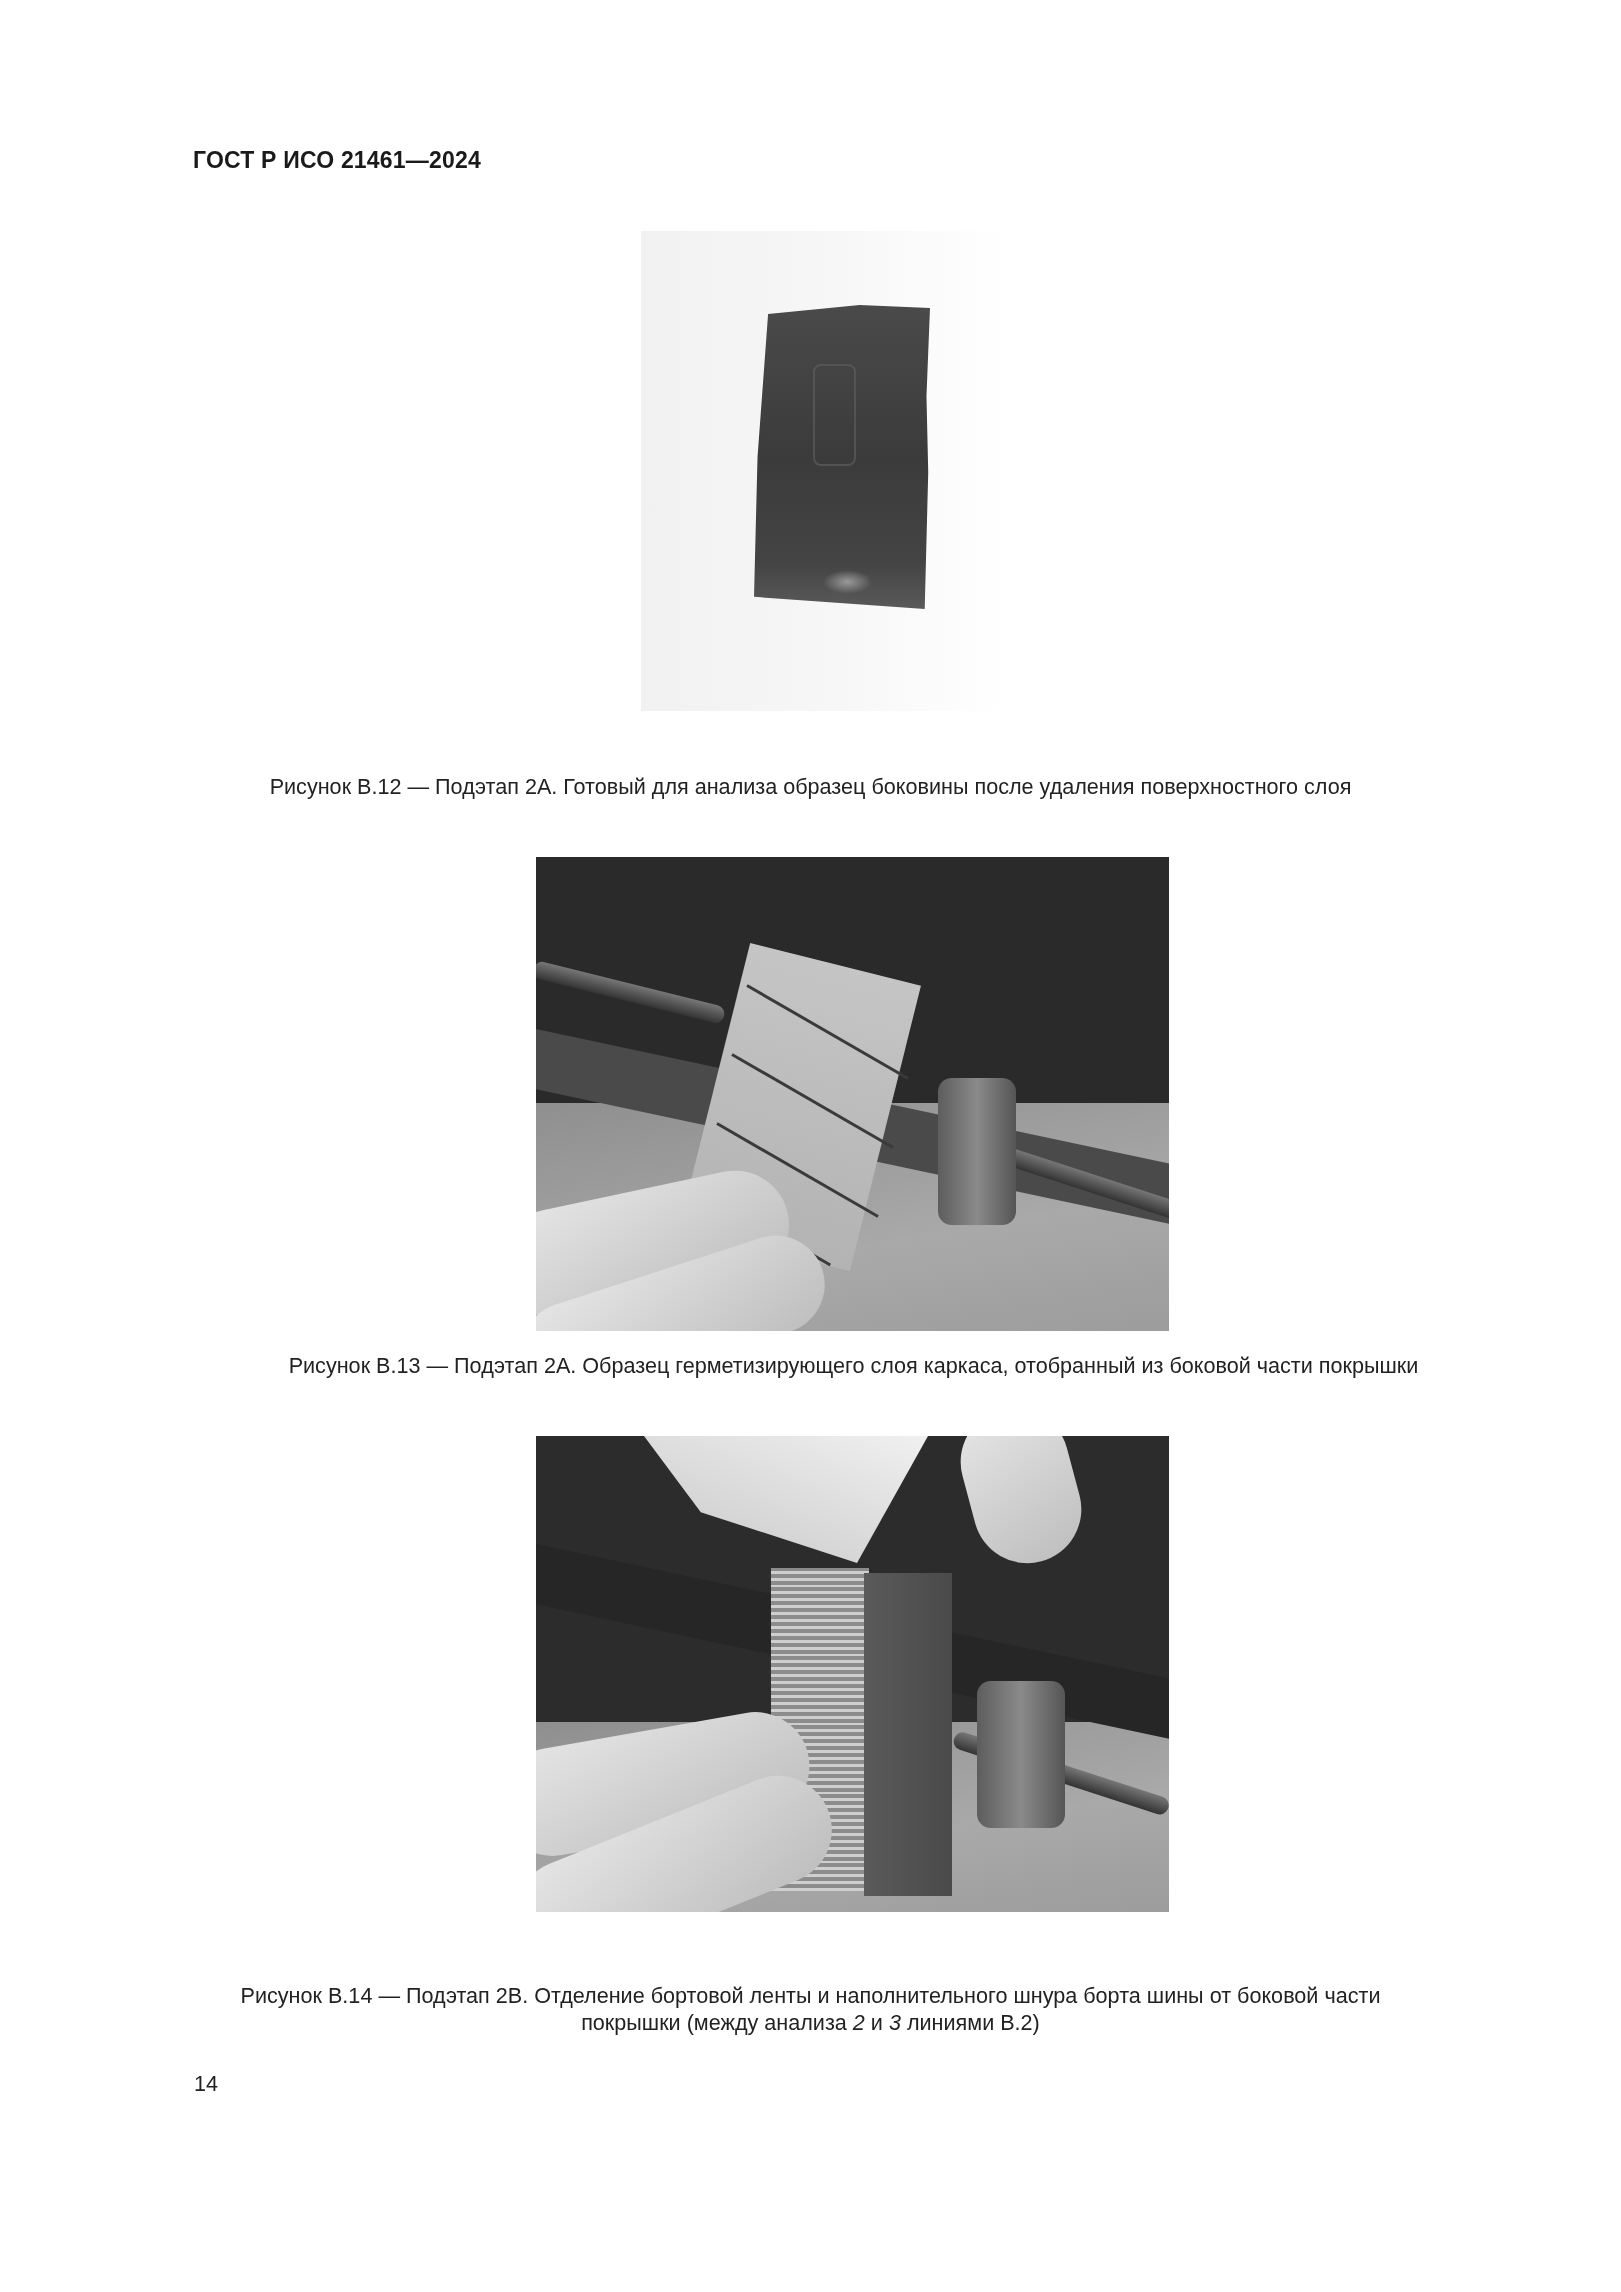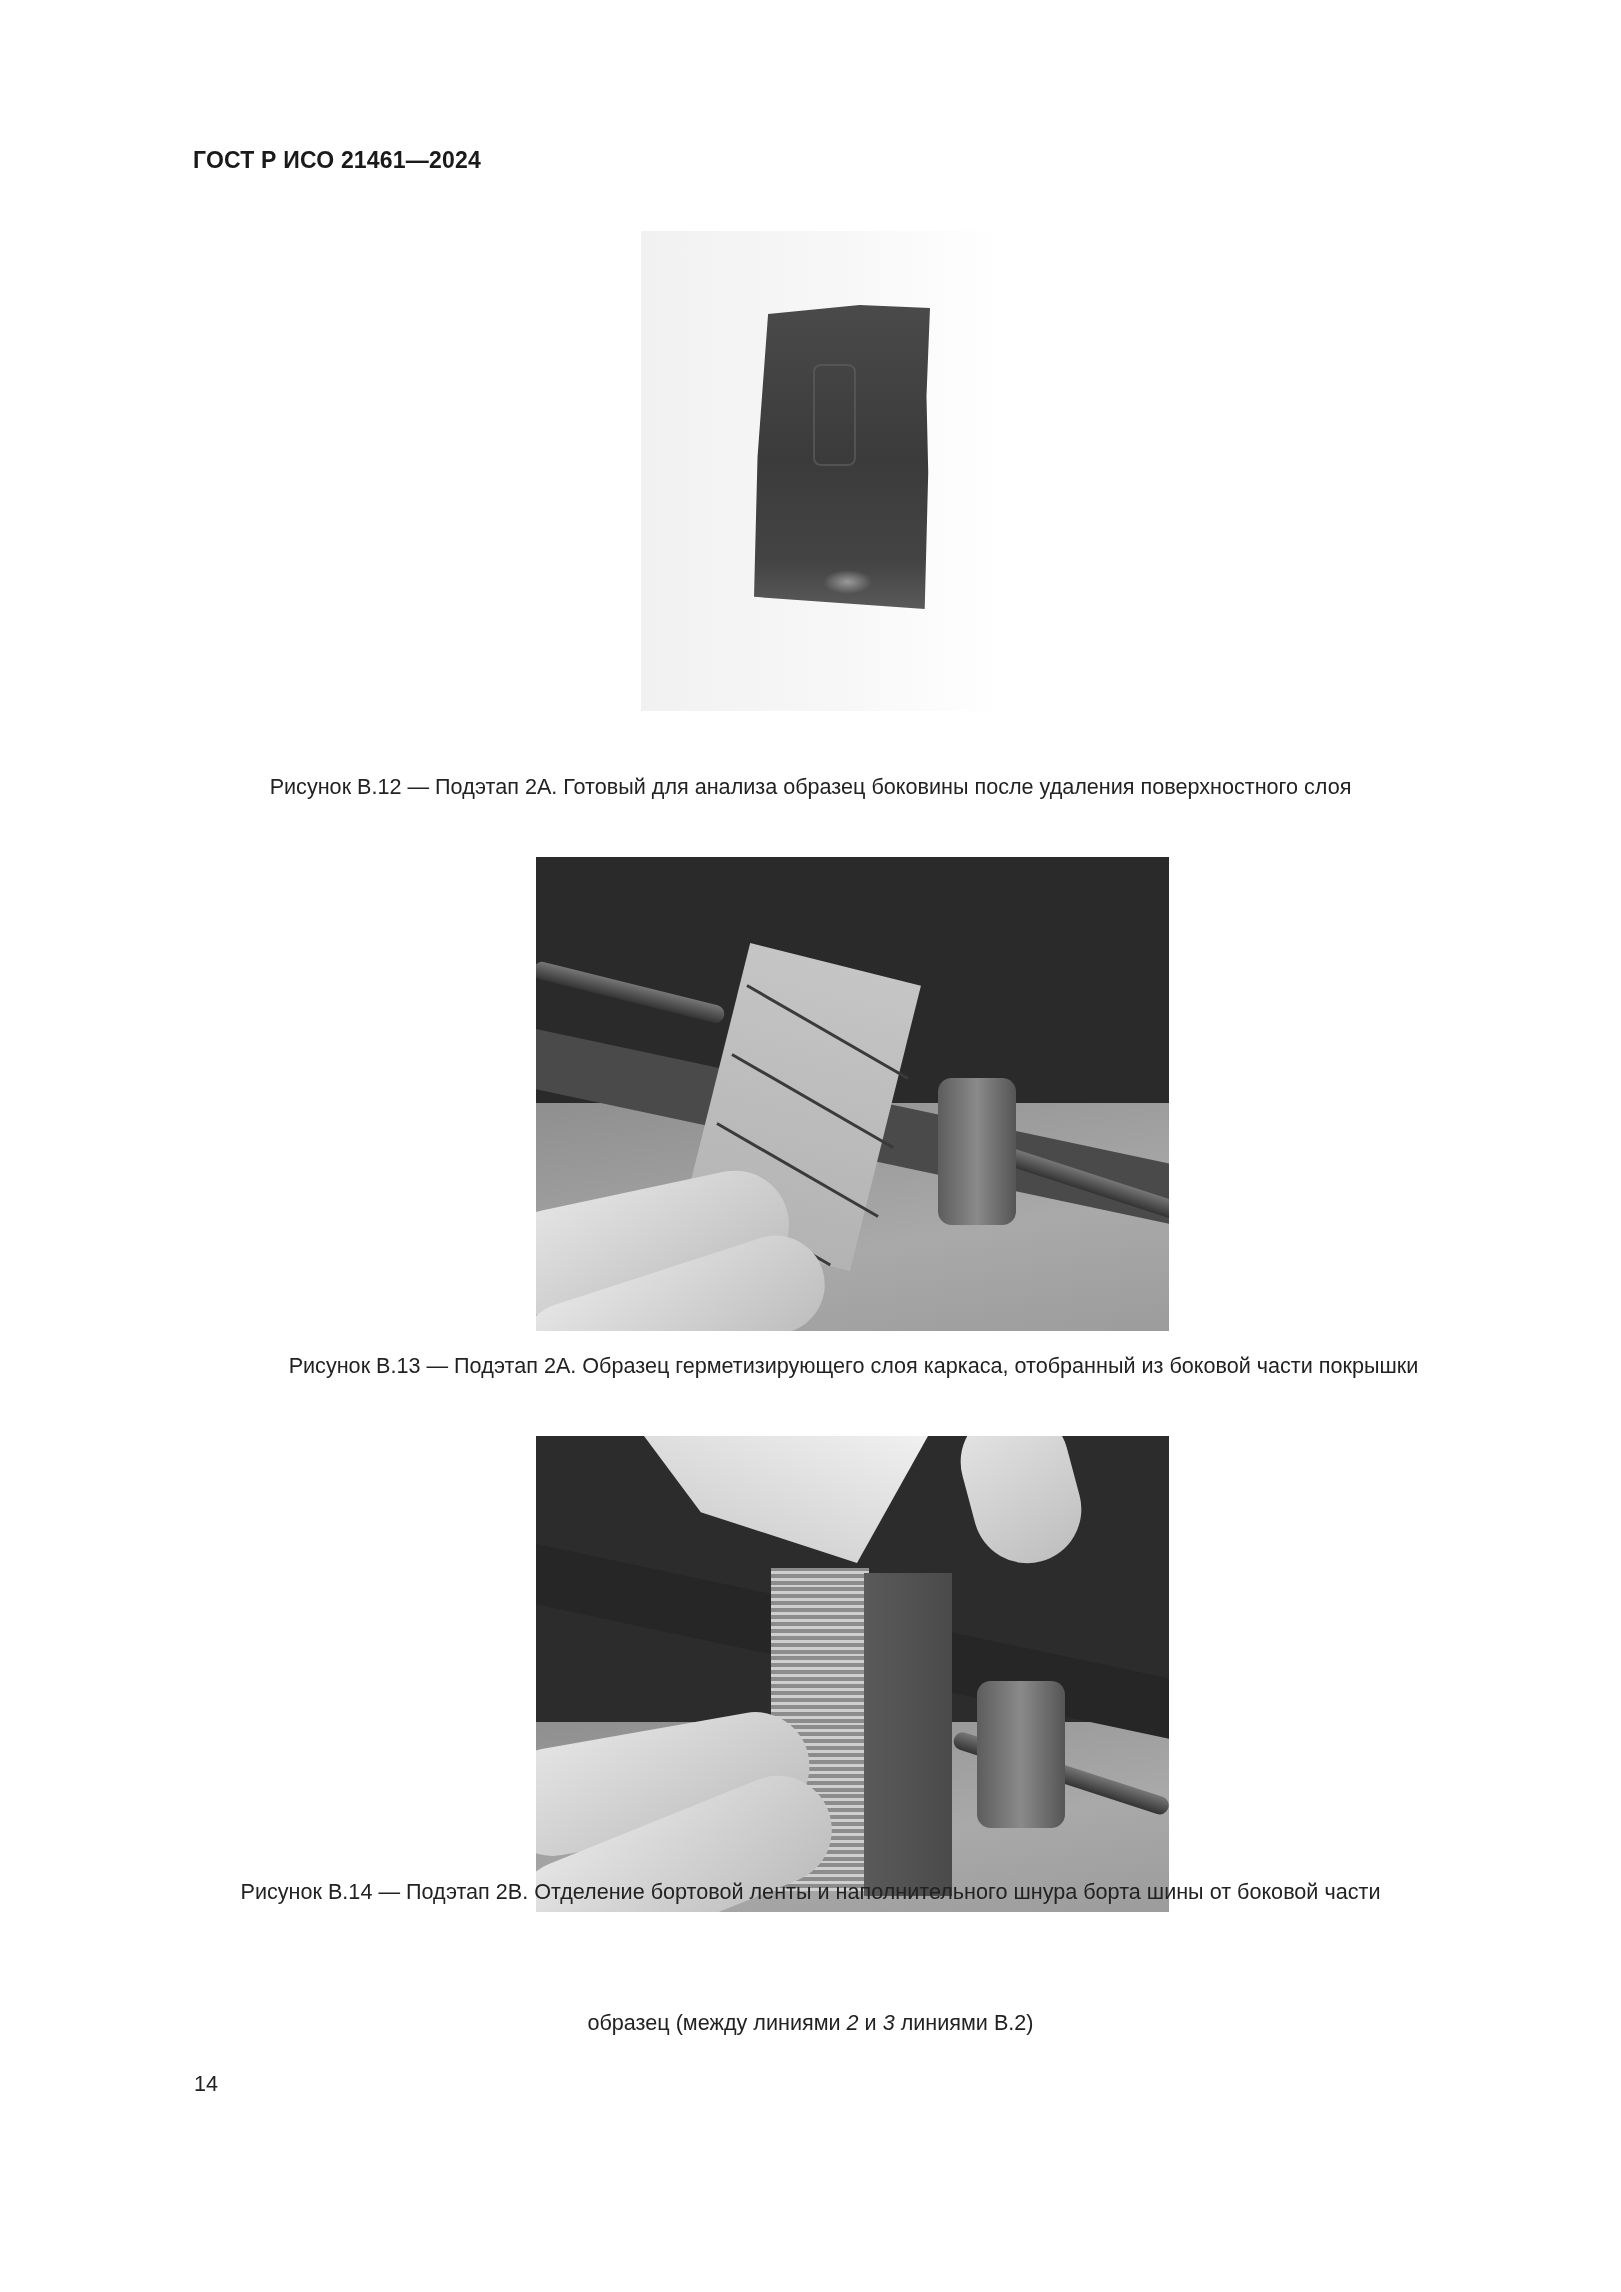--- a/index.html
+++ b/index.html
@@ -81,19 +81,19 @@
   <div class="cloth" style="left:108px;top:0;width:284px;height:127px;"></div>
   <div class="hand" style="left:431px;top:-29px;width:108px;height:157px;transform:rotate(-15deg);"></div>
   <div class="rail" style="top:108px;background:#262626;"></div>
   <div class="rod" style="left:421px;top:294px;width:225px;transform:rotate(18deg);"></div>
   <div class="hub" style="left:441px;top:245px;width:88px;height:147px;"></div>
   <div class="mesh" style="left:235px;top:132px;width:98px;height:323px;"></div>
   <div class="rubber" style="left:328px;top:137px;width:88px;height:323px;"></div>
   <div class="hand" style="left:-39px;top:294px;width:314px;height:108px;transform:rotate(-10deg);"></div>
   <div class="hand" style="left:-29px;top:382px;width:333px;height:108px;transform:rotate(-22deg);"></div>
 </div>
-<div class="caption" style="top:1877px;">Рисунок В.14 — Подэтап 2В. Отделение бортовой ленты и наполнительного шнура борта шины от боковой части</div>
+<div class="caption" style="top:1981px;">Рисунок В.14 — Подэтап 2В. Отделение бортовой ленты и наполнительного шнура борта шины от боковой части</div>
 <div class="caption" style="top:2008px;">
-  <span>образец (между линиями </span><i>2</i><span> и </span><i>3</i><span> линиями В.2)</span>
+  <span>покрышки (между анализа </span><i>2</i><span> и </span><i>3</i><span> линиями В.2)</span>
 </div>
 
 <div class="page-number">14</div>
 
 
 </body></html>

